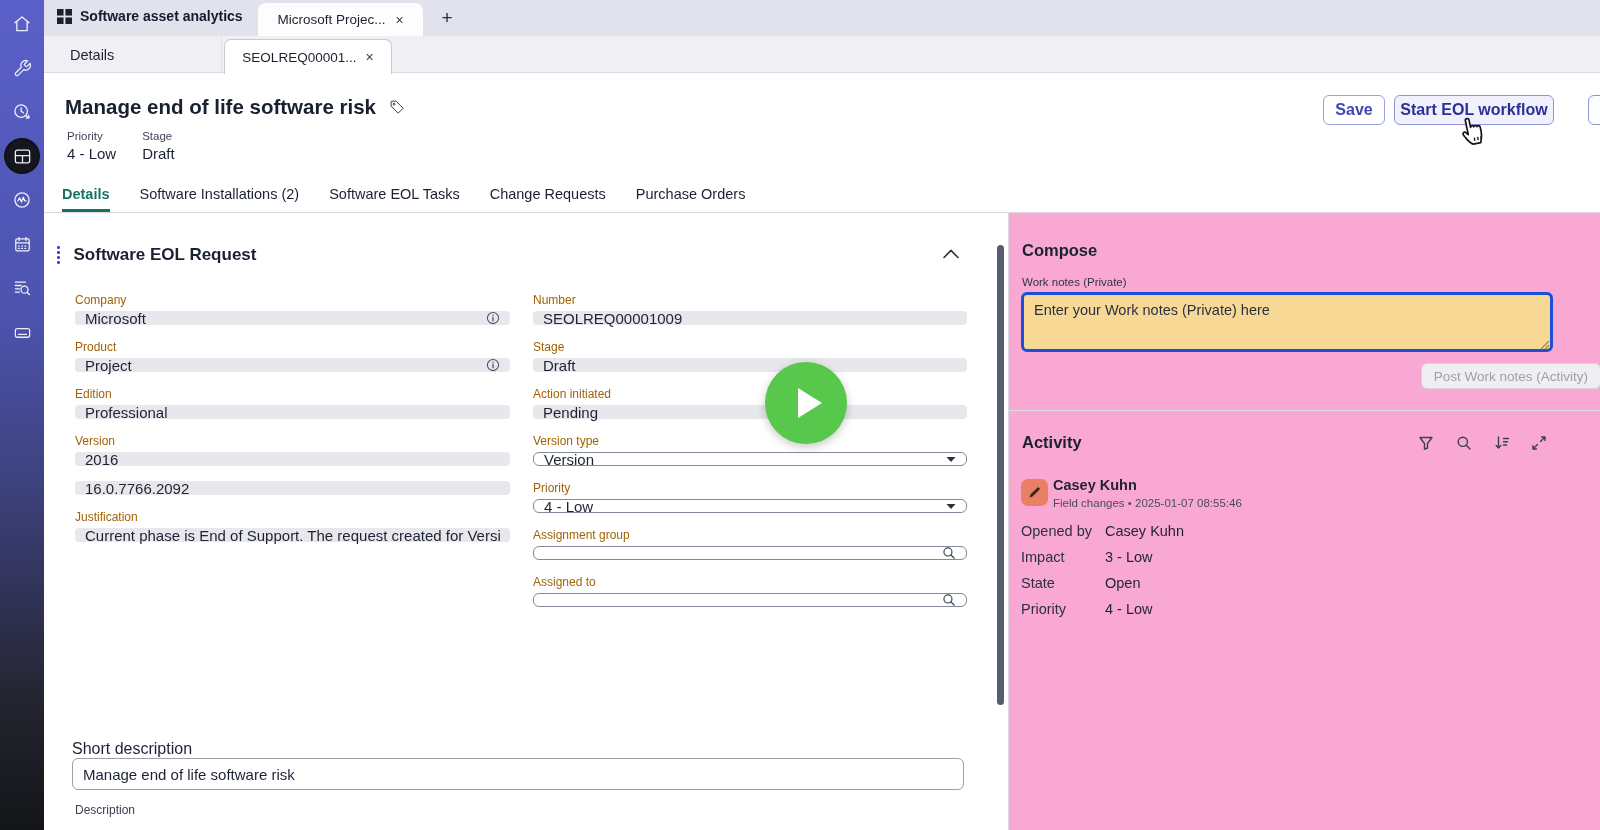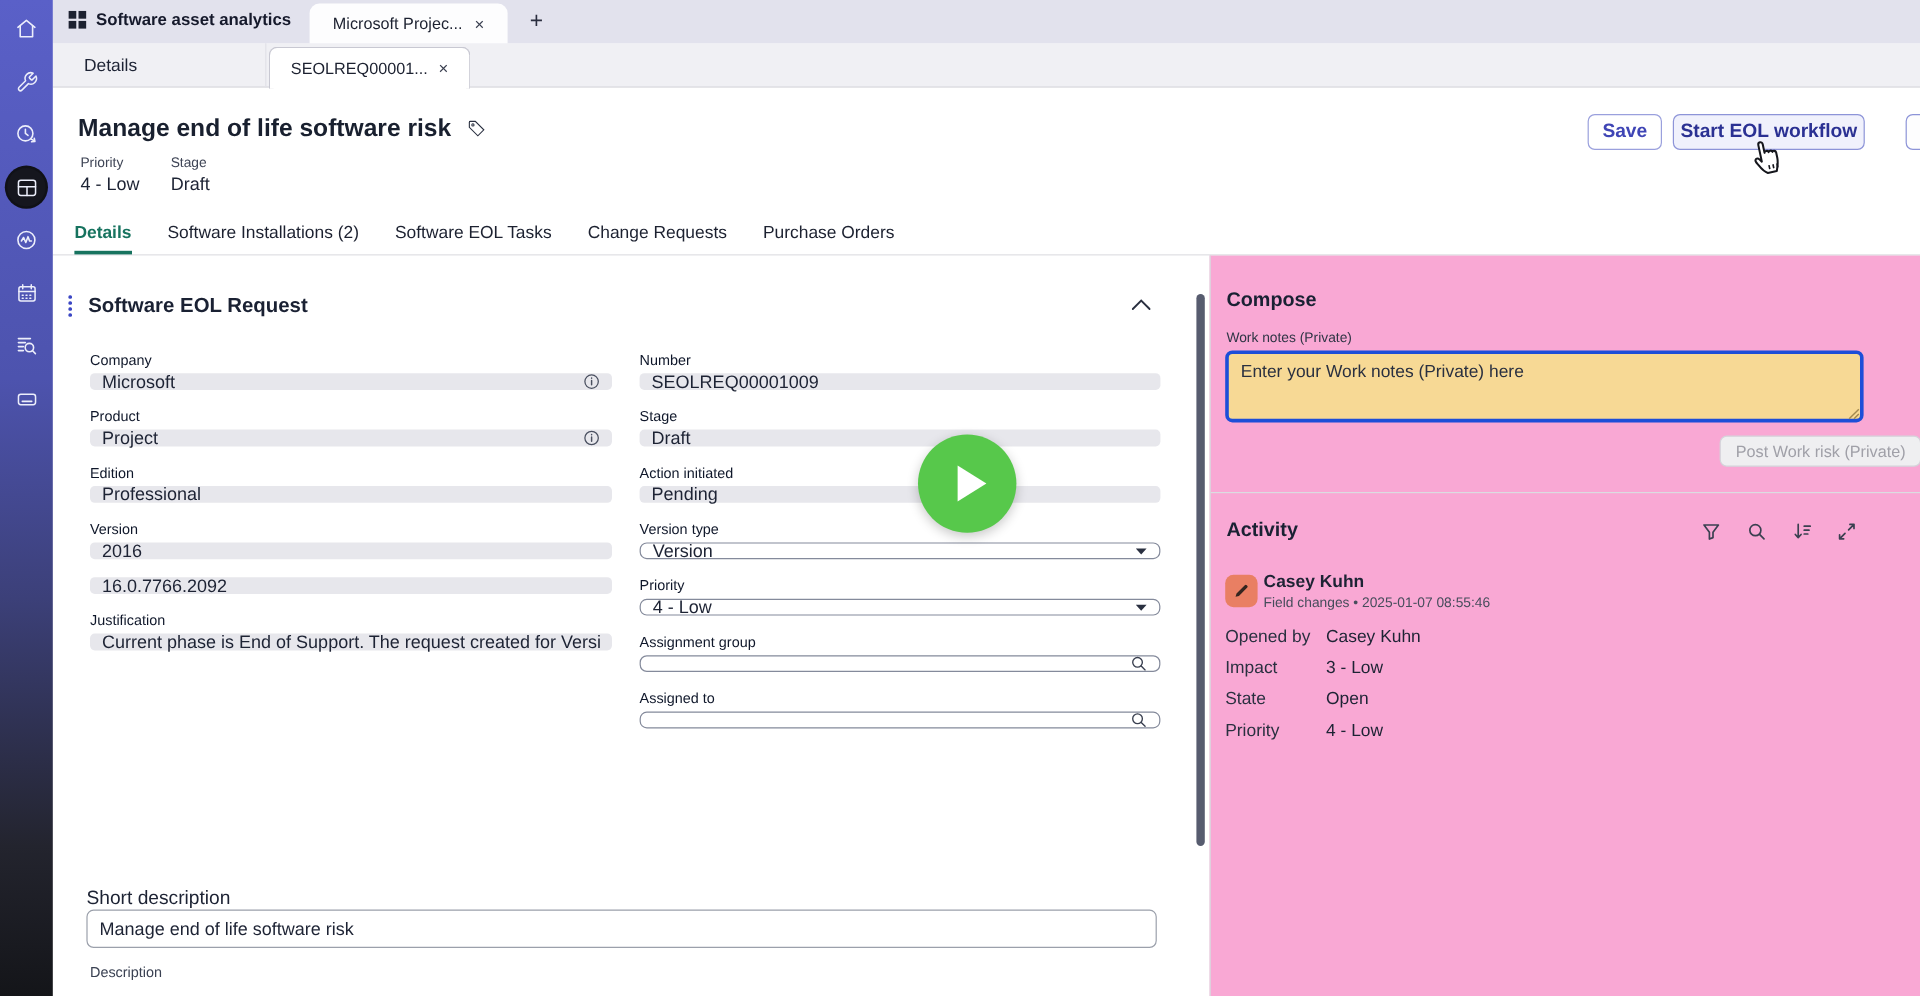--- a/index.html
+++ b/index.html
@@ -59,21 +59,21 @@
   
   #main { position:absolute; left:44px; top:213px; width:964px; height:617px; background:#fff; overflow:hidden; }
   #sec-head { position:absolute; left:13px; top:32px; display:flex; align-items:center; gap:10px; }
   #kebab { display:flex; flex-direction:column; gap:2.5px; }
   #kebab i { width:2.5px; height:2.5px; border-radius:50%; background:#3b46c4; display:block; }
   #sec-title { font-size:17px; font-weight:700; color:#1a2133; margin-left:4px; }
   #sec-collapse { position:absolute; left:899px; top:36px; }
   .col { position:absolute; top:80px; display:flex; flex-direction:column; gap:15px; }
   #col-left { left:31px; width:435px; }
   #col-right { left:489px; width:434px; }
-  .field .flabel { font-size:12px; color:#0f172a; margin-bottom:4px; height:14px; }
+  .field .flabel { font-size:12px; color:#a16207; margin-bottom:4px; height:14px; }
   .fbox { height:14px; display:flex; align-items:center; padding:0 10px; font-size:15px; color:#1d2334; position:relative; }
   .fbox .fval { flex:1; white-space:nowrap; overflow:hidden; }
   .ro  { background:#e7e7ec; border-radius:4px; }
   .sel, .srch { background:#fff; border:1px solid #848a9b; border-radius:6px; }
   .fbox svg { flex:0 0 auto; }
   #short-desc { position:absolute; left:28px; top:527px; width:892px; }
   #short-desc input { width:100%; height:32px; border:1px solid #9ba0ab; border-radius:6px; padding:0 10px;
     font-size:15px; color:#1d2334; font-family:"Liberation Sans", sans-serif; background:#fff; }
   #desc-label { position:absolute; left:31px; top:590px; font-size:12px; color:#3a4152; }
 
@@ -364,21 +364,21 @@
 
 <div id="form-scrollbar"></div>
 
 <div id="rpanel">
   <div id="compose-title">Compose</div>
   <div id="wn-label">Work notes (Private)</div>
   <textarea id="wn-area" placeholder="Enter your Work notes (Private) here" style=""></textarea>
   <svg id="wn-resize" viewBox="0 0 11 11">
       <path d="M10 2 L2 10 M10 6 L6 10" stroke="#a3894f" stroke-width="1.2"></path>
     </svg>
-  <div id="post-btn">Post Work risk (Private)</div>
+  <div id="post-btn">Post Work notes (Activity)</div>
   <div id="rdivider"></div>
 
   <div id="activity-title">Activity</div>
   <div class="act-icon" style="left:409px">
     <svg width="16" height="16" viewBox="0 0 16 16">
         <path d="M2 2.5 h12 L9.5 8.5 V13 l-3 1.2 V8.5 z"></path>
       </svg>
   </div>
   <div class="act-icon" style="left:447px">
     <svg width="16" height="16" viewBox="0 0 16 16">

